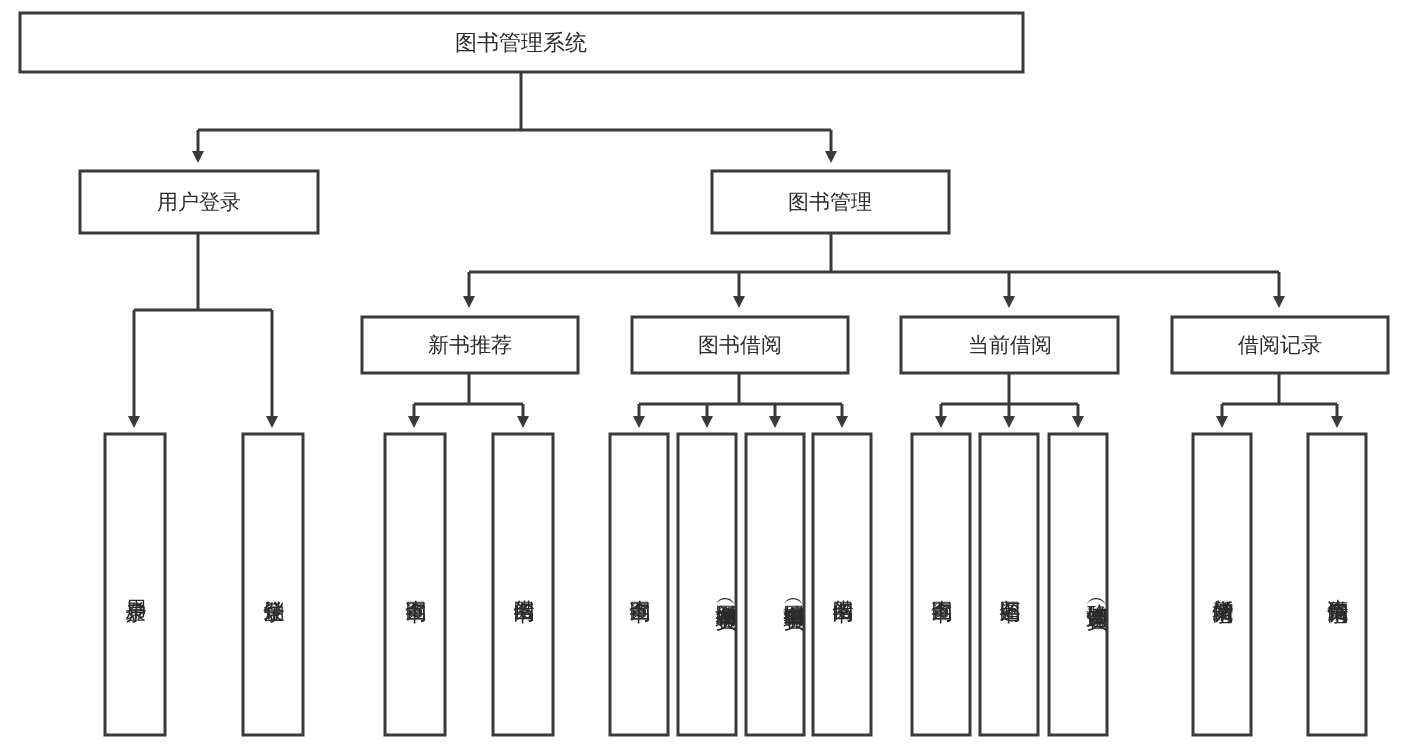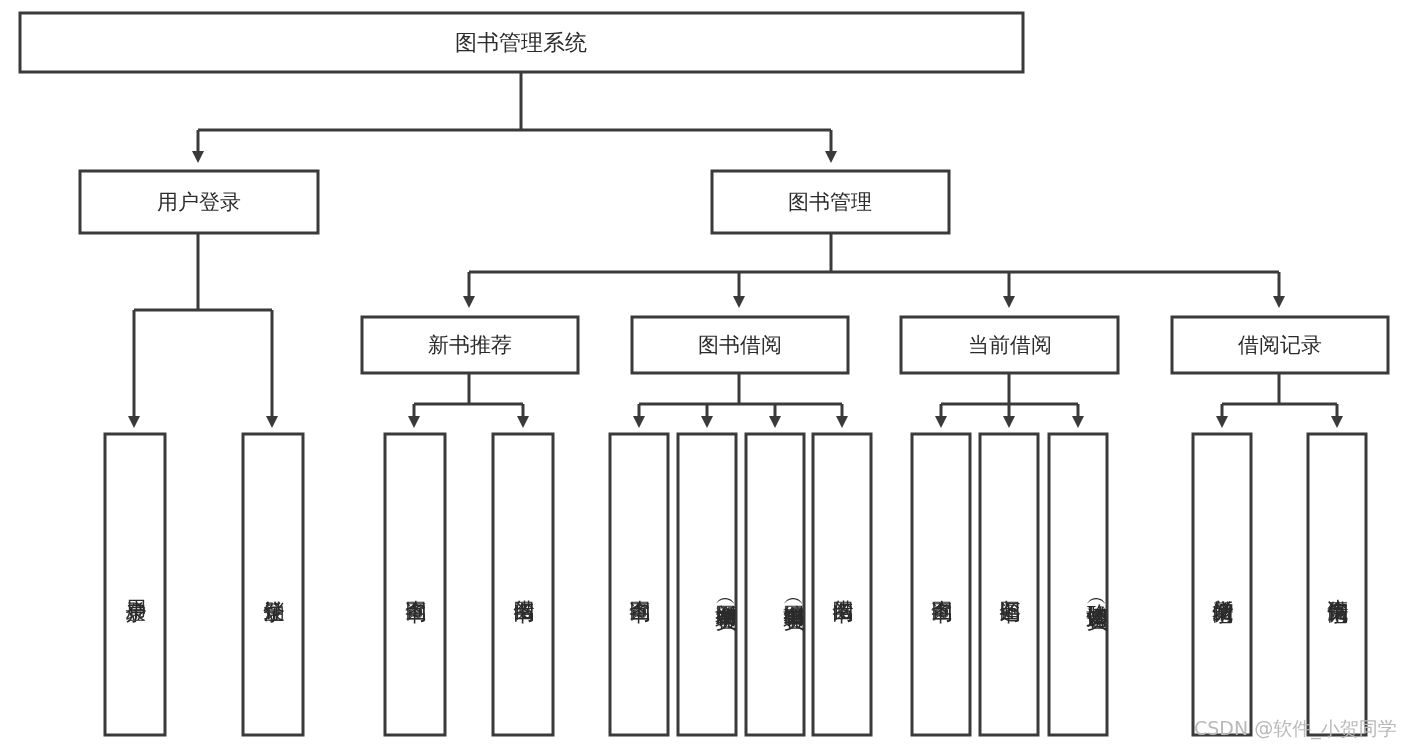--- a/index.html
+++ b/index.html
@@ -213,15 +213,14 @@
   <div class="vlabel" style="left:746px; top:434px; width:58px; height:301px; align-items:flex-start; padding-top:14px; box-sizing:border-box;">编辑图书（管理员）</div>
   <div class="vlabel" style="left:813px; top:434px; width:58px; height:301px;">借阅图书</div>
 
   <div class="vlabel" style="left:912px; top:434px; width:58px; height:301px;">查询图书</div>
   <div class="vlabel" style="left:980px; top:434px; width:58px; height:301px;">归还图书</div>
   <div class="vlabel" style="left:1049px; top:434px; width:58px; height:301px; align-items:flex-start; padding-top:14px; box-sizing:border-box;">确认归还（管理员）</div>
 
   <div class="vlabel" style="left:1193px; top:434px; width:58px; height:301px;">新增借阅记录</div>
   <div class="vlabel" style="left:1308px; top:434px; width:58px; height:301px;">查询借阅记录</div>
 
-  <div class="watermark" style="left:1194px; top:716px;">CSDN @软件_小贺同学</div>
 
 </div>
 
 </body></html>

